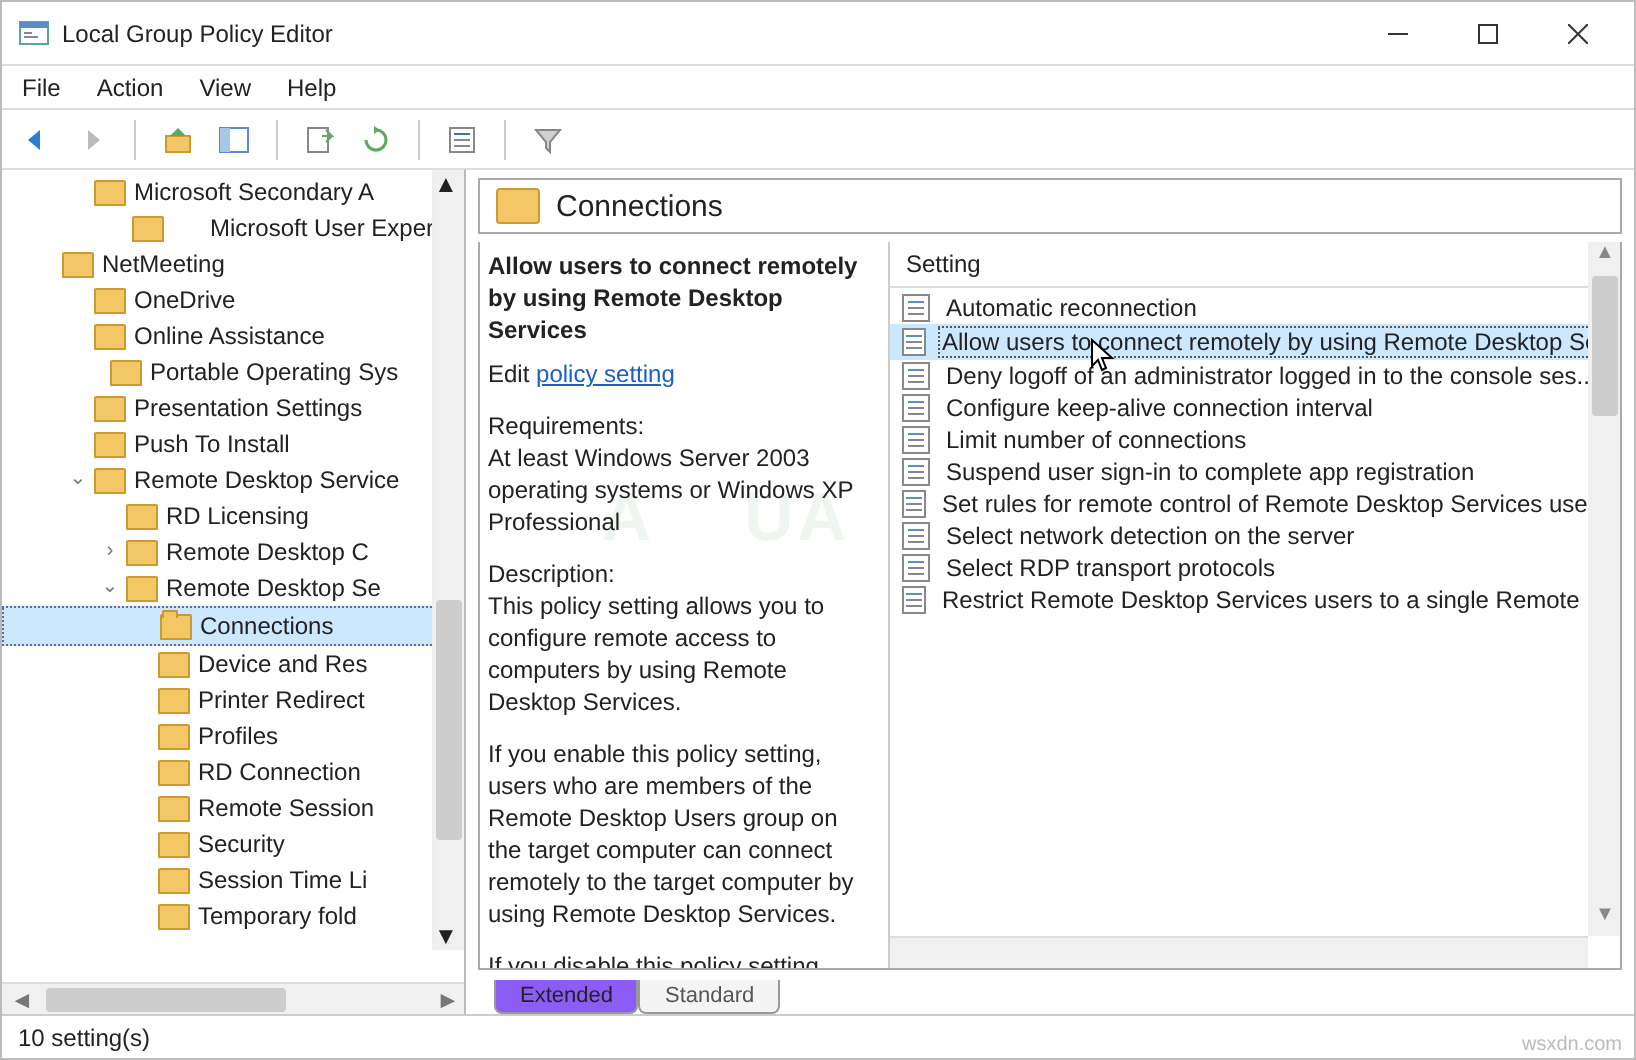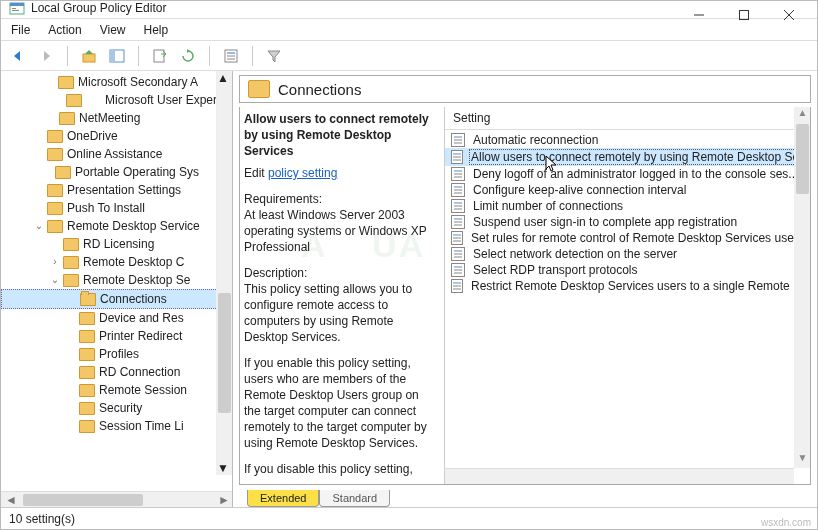--- a/index.html
+++ b/index.html
@@ -9,22 +9,23 @@
     background: #fff;
     width: 818px;
     height: 530px;
     overflow: hidden;
     border: 1px solid #bbb;
     display: flex;
     flex-direction: column;
     color: #222;
   }
   .titlebar {
-    height: 18px;
+    height: 32px;
     display: flex;
+    align-items: center;
     padding: 0 6px 0 8px;
     border-bottom: 1px solid #ddd;
   }
   .titlebar .app-icon { width: 16px; height: 16px; margin-right: 6px; }
   .titlebar .title { flex: 1; font-size: 12px; }
   .win-controls { display: flex; gap: 0; }
   .win-btn { width: 45px; height: 28px; display:flex; align-items:center; justify-content:center; cursor:pointer;}
   .win-btn svg { width: 10px; height: 10px; }
   .menubar {
     height: 22px;
@@ -137,21 +138,21 @@
     align-items:flex-end;
     padding-left:8px;
     gap:0;
     margin:0 6px;
   }
   .tab {
     border:1px solid #999;
     border-top:none;
     padding:2px 12px;
     font-size:11px;
-    background:#fde047;
+    background:#8b5cf6;
     border-bottom-left-radius:4px;
     border-bottom-right-radius:4px;
     cursor:pointer;
     position:relative;
     top:0;
   }
   .tab.inactive { background:#f4f4f4; color:#555;}
   .statusbar {
     height:22px;
     border-top:1px solid #ccc;
@@ -257,31 +258,31 @@
       </svg>
     </div>
 </div>
 
 <div class="content">
   <div class="faint-watermark">A &nbsp;&nbsp; UA</div>
 
   <div class="tree-pane">
     <div class="tree-scroll">
       <div class="tree" id="tree-root">
-          <div class="tree-item" style="padding-left: 43px;">
+          <div class="tree-item" style="padding-left: 32px;">
             <span class="exp"></span>
             <span class="folder-icon"></span>
             <span>Microsoft Secondary A</span>
           </div>
           <div class="tree-item" style="padding-left: 32px; gap: 19px;">
             <span class="exp"></span>
             <span class="folder-icon"></span>
             <span>Microsoft User Experie</span>
           </div>
-          <div class="tree-item" style="padding-left: 44px;">
+          <div class="tree-item" style="padding-left: 16px;">
             <span class="exp"></span>
             <span class="folder-icon"></span>
             <span>NetMeeting</span>
           </div>
           <div class="tree-item" style="padding-left: 32px;">
             <span class="exp"></span>
             <span class="folder-icon"></span>
             <span>OneDrive</span>
           </div>
           <div class="tree-item" style="padding-left: 32px;">
@@ -356,20 +357,25 @@
           </div>
           <div class="tree-item" style="padding-left: 64px;">
             <span class="exp"></span>
             <span class="folder-icon"></span>
             <span>Security</span>
           </div>
           <div class="tree-item" style="padding-left: 64px;">
             <span class="exp"></span>
             <span class="folder-icon"></span>
             <span>Session Time Li</span>
+          </div>
+          <div class="tree-item" style="padding-left: 64px;">
+            <span class="exp"></span>
+            <span class="folder-icon"></span>
+            <span>Temporary fold</span>
           </div>
         </div>
       <div class="vscroll-tree">
         <div class="varrow">▲</div>
         <div style="flex:1"></div>
         <div class="vthumb" style="flex:0 0 120px; background:#cdcdcd; margin:1px; border-radius:2px; position:relative; top:80px;"></div>
         <div style="flex:1"></div>
         <div class="varrow">▼</div>
       </div>
     </div>

